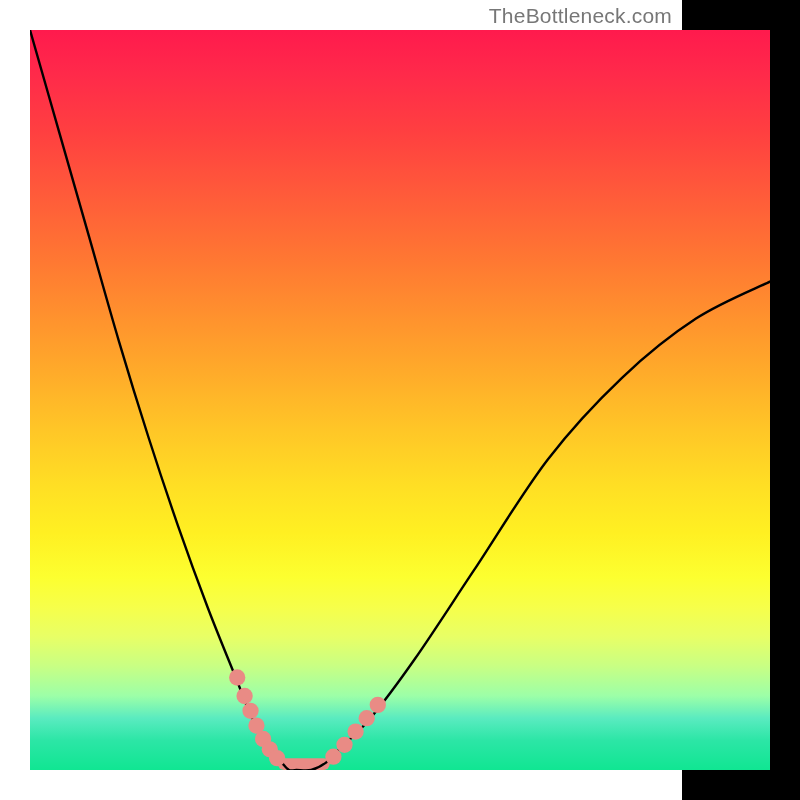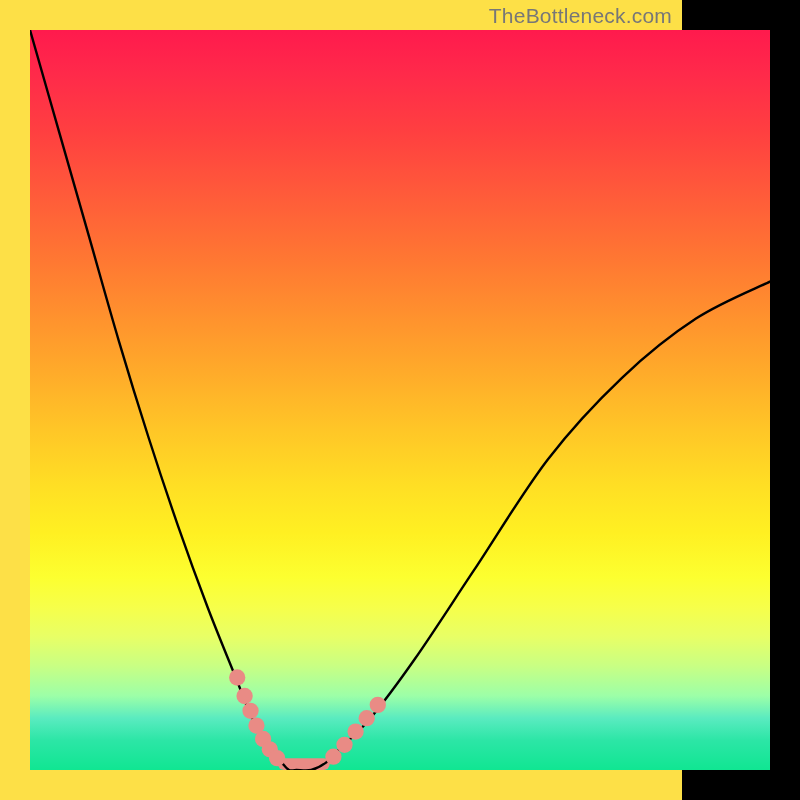--- a/index.html
+++ b/index.html
@@ -8,21 +8,21 @@
     width: 800px;
     height: 800px;
     overflow: hidden;
     background: #000;
     font-family: Arial, Helvetica, sans-serif;
   }
   .frame {
     position: relative;
     width: 682px;
     height: 800px;
-    background: #fde047;
+    background: #ffffff;
   }
   .plot-area {
     position: absolute;
     left: 30px;
     top: 30px;
     width: 740px;
     height: 740px;
     background: linear-gradient(to bottom,
       #ff1a4d 0%,
       #ff2a4a 6%,

